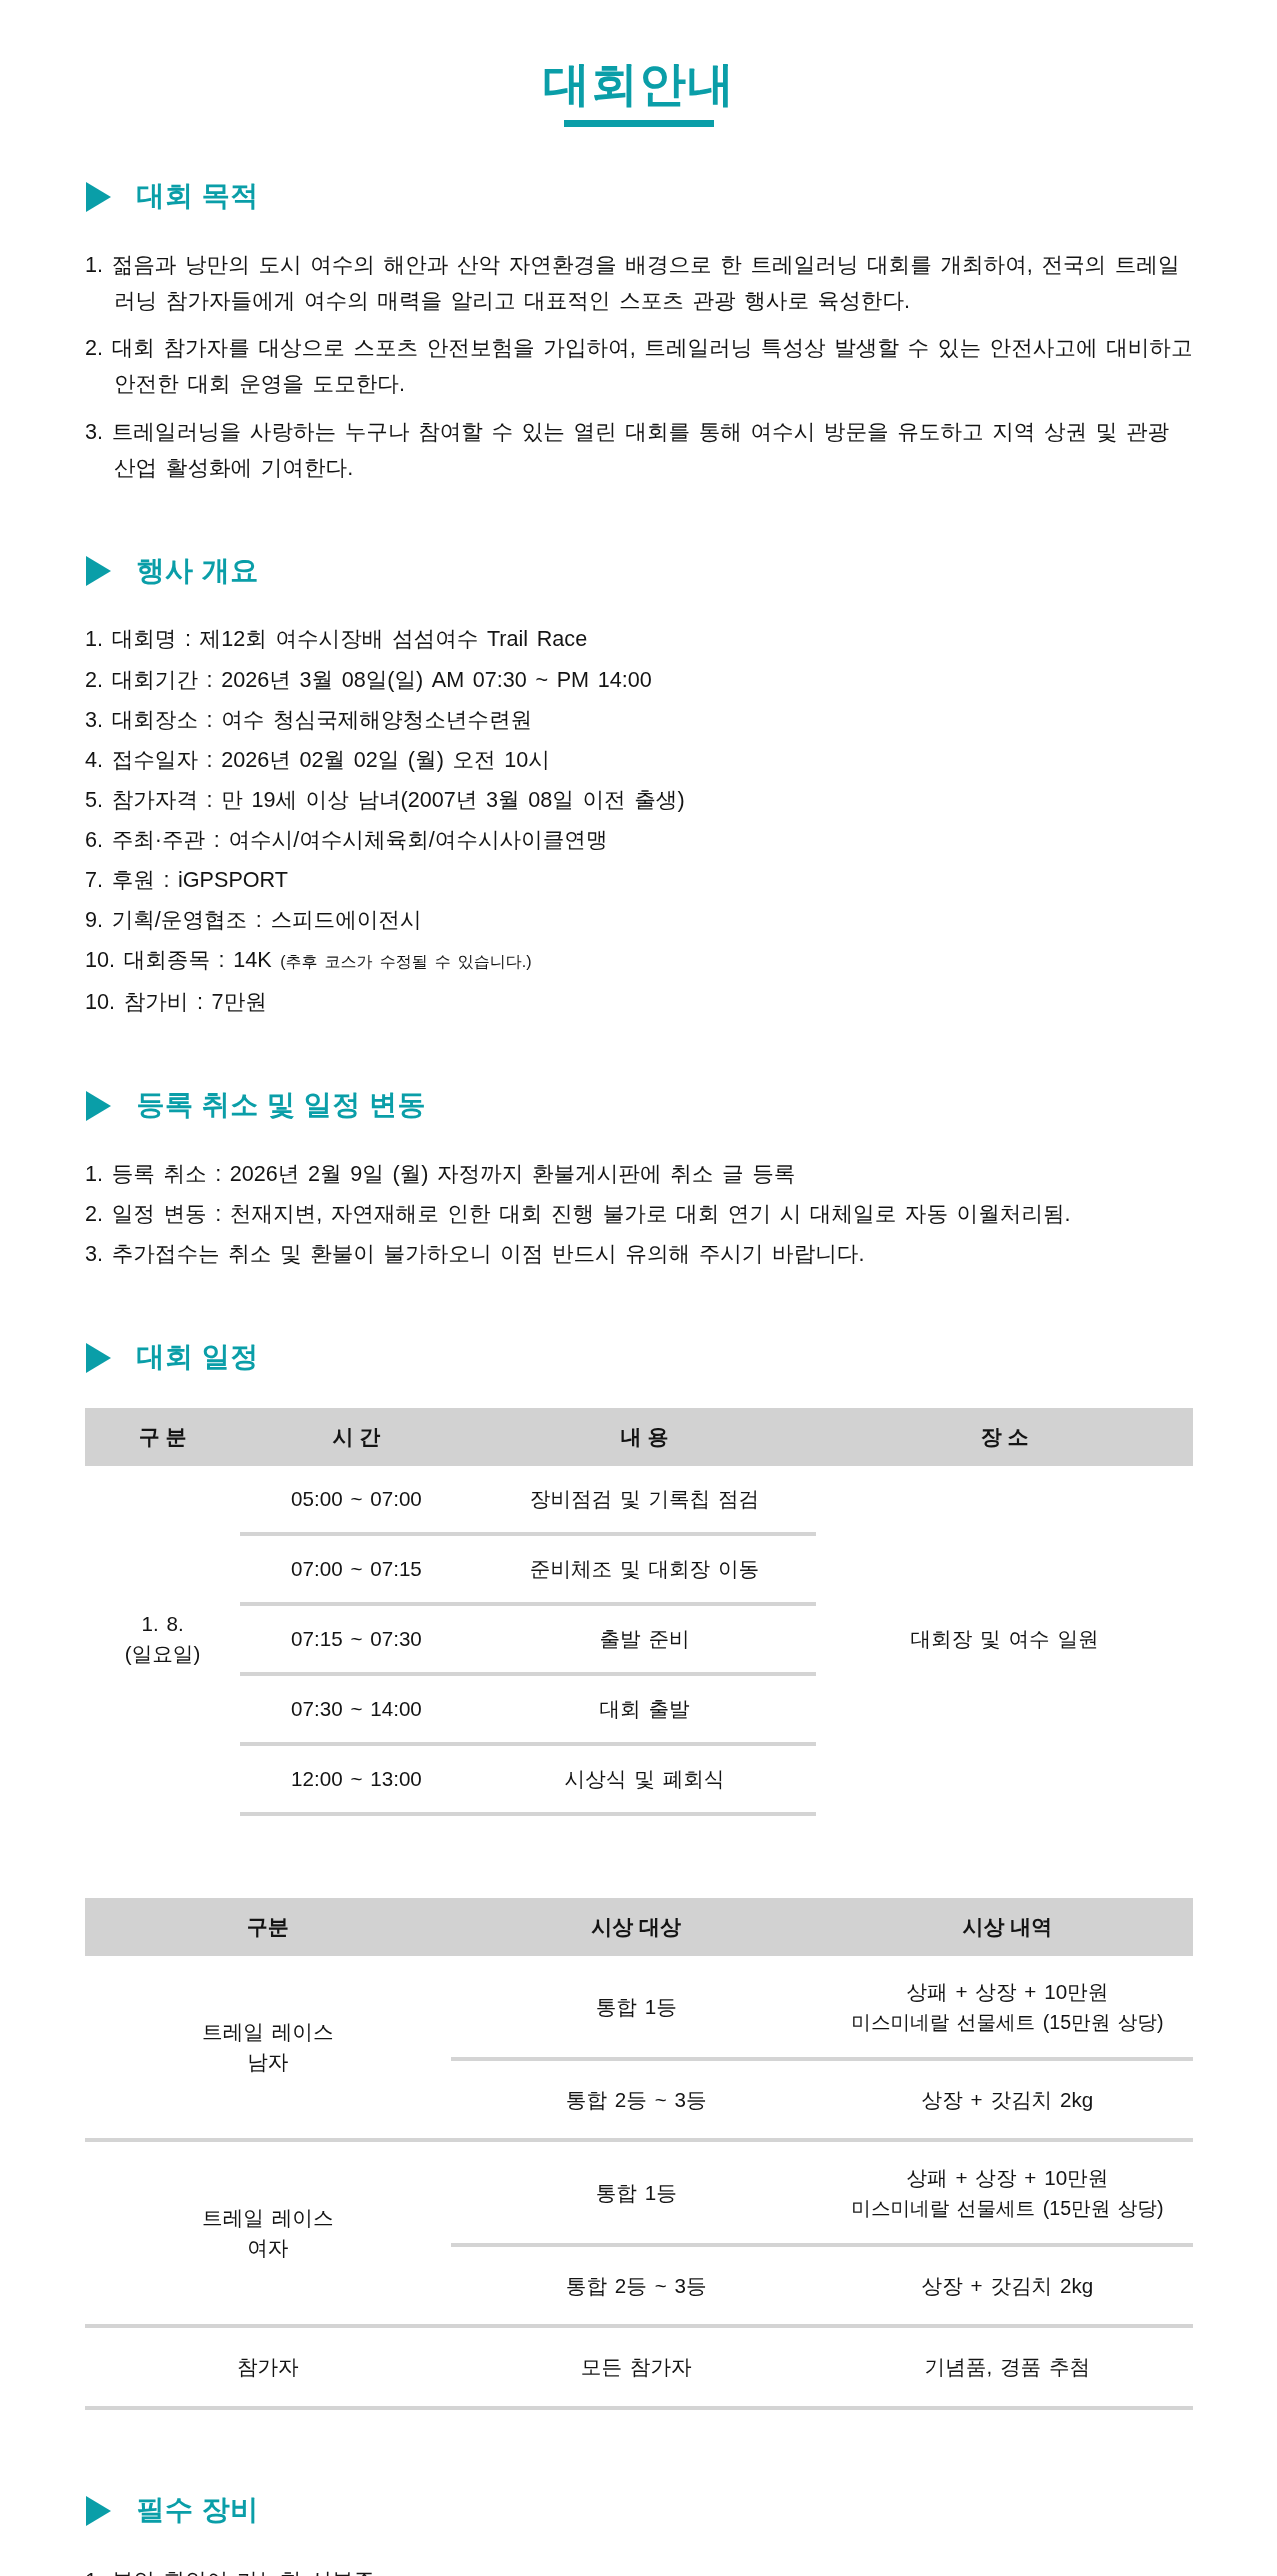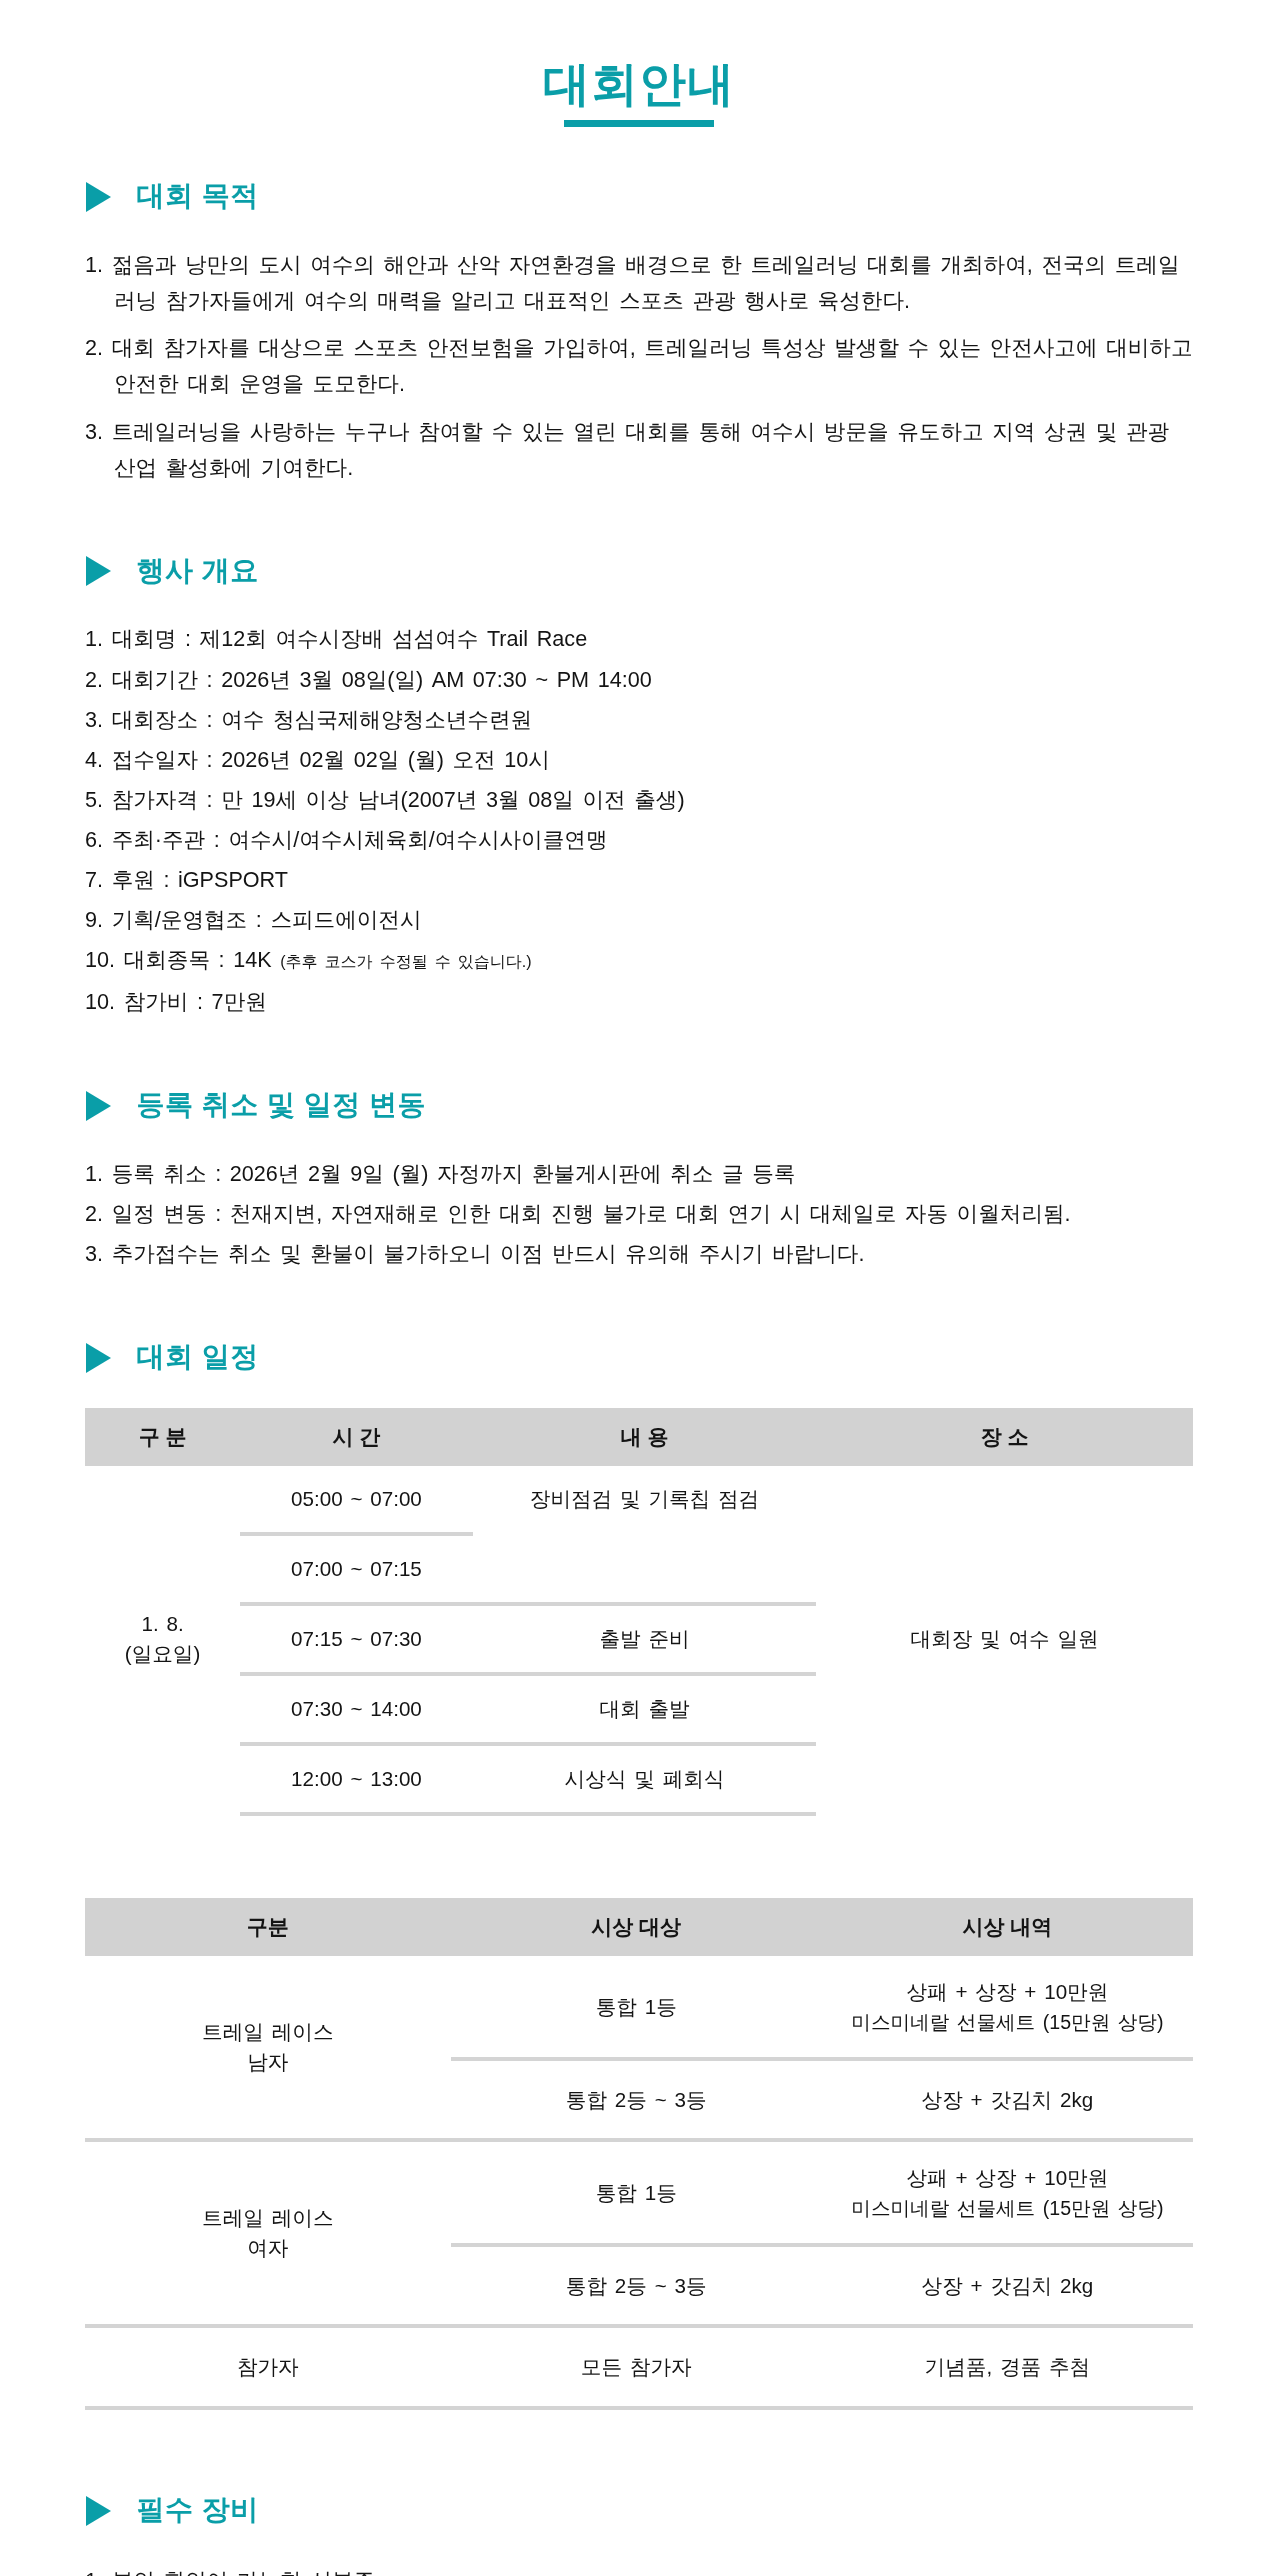--- a/index.html
+++ b/index.html
@@ -141,20 +141,21 @@
       <div>장 소</div>
     </div>
     <div class="s-body">
       <div class="cell c1 span5">
         <div>1. 8.</div>
         <div>(일요일)</div>
       </div>
       <div class="cell c2 gr1">05:00 ~ 07:00</div>
       <div class="cell c3 gr1">장비점검 및 기록칩 점검</div>
       <div class="cell c2 gr2 sep">07:00 ~ 07:15</div>
+      <div class="cell c3 gr2 sep">준비체조 및 대회장 이동</div>
       <div class="cell c2 gr3 sep">07:15 ~ 07:30</div>
       <div class="cell c3 gr3 sep">출발 준비</div>
       <div class="cell c2 gr4 sep">07:30 ~ 14:00</div>
       <div class="cell c3 gr4 sep">대회 출발</div>
       <div class="cell c2 gr5 sep">12:00 ~ 13:00</div>
       <div class="cell c3 gr5 sep">시상식 및 폐회식</div>
       <div class="cell c4 span5">대회장 및 여수 일원</div>
       <div class="s-bottom"></div>
     </div>
   </section>

